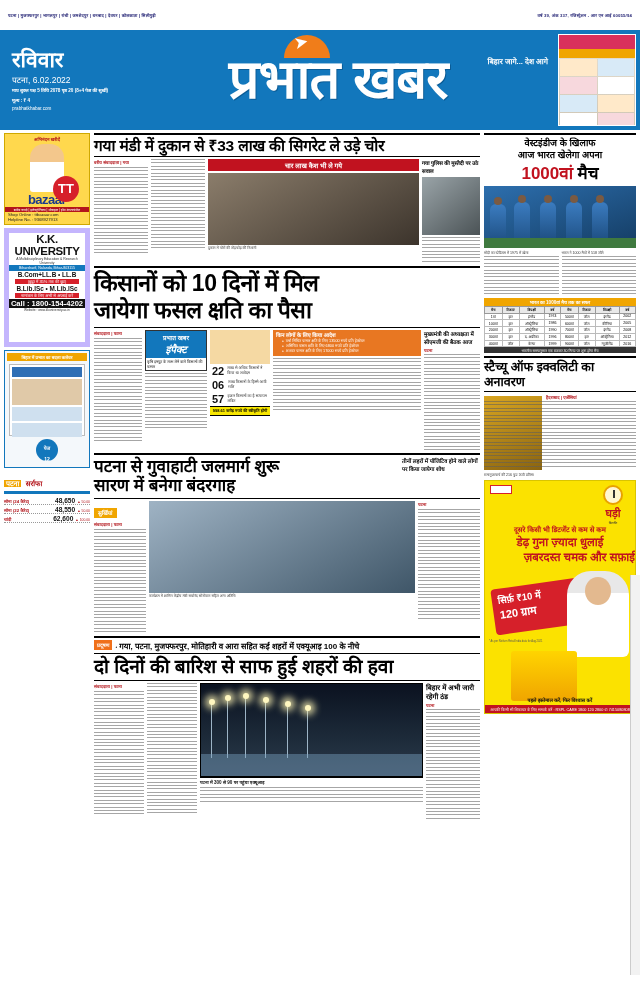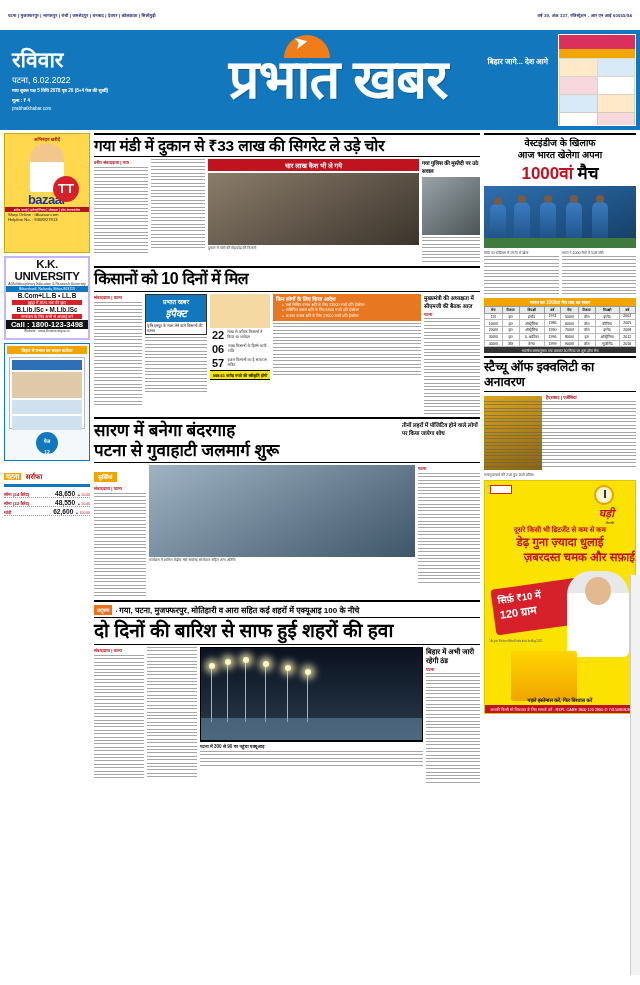--- a/index.html
+++ b/index.html
@@ -81,40 +81,40 @@
   .byline { font-size: 4.4px; font-weight: bold; color: #b3151b; }
 
   
   .content { display: flex; padding: 0 4px; }
   .col-left { width: 86px; flex: none; }
   .col-mid { flex: 1; padding: 0 4px; }
   .col-right { width: 152px; flex: none; }
 
   
   .ad-tt {
-    height: 120px; background: #ffd84d; position: relative;
+    height: 92px; background: #ffd84d; position: relative;
     border: 1px solid #d0a800; overflow: hidden; margin-bottom: 3px;
   }
   .tt-top { font-size: 4.6px; font-weight: bold; color: #b3151b; text-align: center; padding-top: 2px; }
   .tt-figure {
     width: 34px; height: 48px; margin: 2px auto 0;
     background: linear-gradient(180deg,#f3c78c 38%,#ffffff 38%);
     border-radius: 14px 14px 3px 3px;
   }
   .tt-logo {
     width: 26px; height: 26px; border-radius: 50%; background: #d6202a;
     color: #fff; font-weight: bold; font-size: 13px; text-align: center;
     line-height: 26px; position: absolute; right: 10px; top: 42px;
   }
   .tt-word { font-size: 13px; font-weight: bold; color: #1b3a8c; text-align: center; letter-spacing: -.5px; }
   .tt-bar { background: #b3151b; color: #fff; font-size: 3.4px; text-align: center; }
   .tt-line { font-size: 4.2px; color: #222; padding-left: 3px; }
 
   .ad-kku {
-    height: 84px; background: #fff; border: 2px solid #c4b5fd;
+    height: 119px; background: #fff; border: 5px solid #c4b5fd;
     margin-bottom: 3px; overflow: hidden; text-align: center;
   }
   .kku-title { font-size: 11.5px; font-weight: bold; color: #111; letter-spacing: -.4px; }
   .kku-sub { font-size: 3.4px; color: #333; }
   .kku-strip { background: #1277bc; color: #fff; font-size: 3.6px; padding: 1px 0; }
   .kku-row { font-size: 6.4px; font-weight: bold; color: #111; }
   .kku-red { background: #d6202a; color: #fff; font-size: 4px; margin: 1px 6px; }
   .kku-call { background: #111; color: #fff; font-size: 7.6px; font-weight: bold; }
   .kku-web { font-size: 3.2px; color: #333; }
 
@@ -164,21 +164,21 @@
     text-align: center; padding: 1.5px 0;
   }
   .caption { font-size: 3.6px; color: #333; }
 
   
   .kisan-kicker {
     display: flex; align-items: baseline; gap: 3px; font-size: 9.5px; font-weight: bold;
   }
   .kisan-kicker .o { color: #f0701a; }
   .kisan-main {
-    font-size: 16px; font-weight: bold; line-height: 1.18; letter-spacing: -.4px;
+    font-size: 23px; font-weight: bold; line-height: 1.18; letter-spacing: -.4px;
   }
 
   .impact-box { border: 1px solid #333; }
   .impact-hd { background: #1277bc; color: #fff; text-align: center; padding: 2px 0; }
   .impact-hd .pk { font-size: 6.2px; font-weight: bold; }
   .impact-hd .ip { font-size: 10px; font-weight: bold; font-style: italic; }
 
   .stat-box { background: #f5d9a3; position: relative; overflow: hidden; }
   .stat-row { display: flex; align-items: center; gap: 3px; padding: 1px 2px; }
   .stat-num { font-size: 11px; font-weight: bold; color: #111; width: 15px; }
@@ -231,21 +231,21 @@
   .statue-photo {
     width: 58px; height: 74px; float: left; margin: 2px 4px 2px 0;
     background: linear-gradient(160deg,#d9a520,#8a6410); position: relative;
   }
 
   
   .ghadi {
     background: #fbe200; border: 1px solid #d9c400; position: relative;
     overflow: hidden; height: 234px;
   }
-  .ghadi-logo { position: absolute; right: 21px; top: 4px; text-align: right; font-style: italic; }
+  .ghadi-logo { position: absolute; right: 12px; top: 4px; text-align: center; }
   .ghadi-clock {
     width: 20px; height: 20px; border-radius: 50%; border: 2px solid #e8a200;
     margin: 0 auto; background: #fff6d0; position: relative;
   }
   .ghadi-clock::after {
     content: ''; position: absolute; left: 8px; top: 3px; width: 1.5px; height: 8px; background: #333;
   }
   .ghadi-name { font-size: 11px; font-weight: bold; color: #c1121f; }
   .ghadi-l1 { font-size: 7px; font-weight: bold; color: #c1121f; text-align: center; }
   .ghadi-l2 { font-size: 11.5px; font-weight: bold; color: #c1121f; text-align: center; }
@@ -360,21 +360,21 @@
       </div>
 
       <div class="ad-kku">
         <div class="kku-title">K.K. UNIVERSITY</div>
         <div class="kku-sub">A Multidisciplinary Education &amp; Research University</div>
         <div class="kku-strip">Biharsharif, Nalanda, Bihar-803115</div>
         <div class="kku-row">B.Com+LL.B  •  LL.B</div>
         <div class="kku-red">(छूट्टा में 35% तक की छूट)</div>
         <div class="kku-row">B.Lib.ISc • M.Lib.ISc</div>
         <div class="kku-red">नामांकन के लिए अभी से अप्लाई करें</div>
-        <div class="kku-call">Call : 1800-123-3498</div>
+        <div class="kku-call">Call : 1800-154-4202</div>
         <div class="kku-web">Website : www.kkuniversity.ac.in</div>
       </div>
 
       <div class="ad-page">
         <div class="pg-label">बिहार में प्रभात का बदला कलेवर</div>
         <div class="pg-thumb">
           <div class="t1"></div>
             <div class="t2"></div>
             <div class="t3"></div>
             <div class="t3"></div>
@@ -431,20 +431,21 @@
         </div>
         <div style="width:58px;">
           <div class="kicker" style="font-size:5.4px;">गया पुलिस की मुस्तैदी पर उठे सवाल</div>
           <div class="photo ph-room" style="height:58px;margin-top:2px;"></div>
           <div class="body-lines" style="height:26px;margin-top:2px;"></div>
         </div>
       </div>
 
       <div class="rule-thick" style="margin:3px 0 2px;"></div>
       <div class="kisan-main">किसानों को 10 दिनों में मिल</div>
+      <div class="kisan-main">जायेगा फसल क्षति का पैसा</div>
       <div class="rule" style="margin:2px 0;"></div>
 
       <div style="display:flex;gap:3px;">
         <div style="width:48px;">
           <div class="byline">संवाददाता | पटना</div>
           <div class="body-lines" style="height:104px;margin-top:2px;"></div>
         </div>
         <div style="width:62px;">
           <div class="impact-box">
             <div class="impact-hd">
@@ -485,22 +486,22 @@
         <div style="width:56px;">
           <div class="kicker" style="font-size:5.6px;">मुख्यमंत्री की अध्यक्षता में सीएमजी की बैठक आज</div>
           <div class="byline" style="margin-top:1px;">पटना</div>
           <div class="body-lines" style="height:96px;margin-top:1px;"></div>
         </div>
       </div>
 
       <div class="rule-thick" style="margin:3px 0 2px;"></div>
       <div style="display:flex;gap:4px;">
         <div style="flex:1;">
+          <div class="lead2-hd">पटना से गुवाहाटी जलमार्ग शुरू</div>
           <div class="lead2-hd">सारण में बनेगा बंदरगाह</div>
-          <div class="lead2-hd">पटना से गुवाहाटी जलमार्ग शुरू</div>
         </div>
         <div style="width:78px;">
           <div class="kicker" style="font-size:5.6px;">तीनों लहरों में पॉजिटिव होने वाले लोगों पर किया जायेगा शोध</div>
         </div>
       </div>
       <div class="rule" style="margin:2px 0;"></div>
 
       <div style="display:flex;gap:3px;">
         <div style="width:52px;">
           <span class="supriya">सुर्खियां</span>

